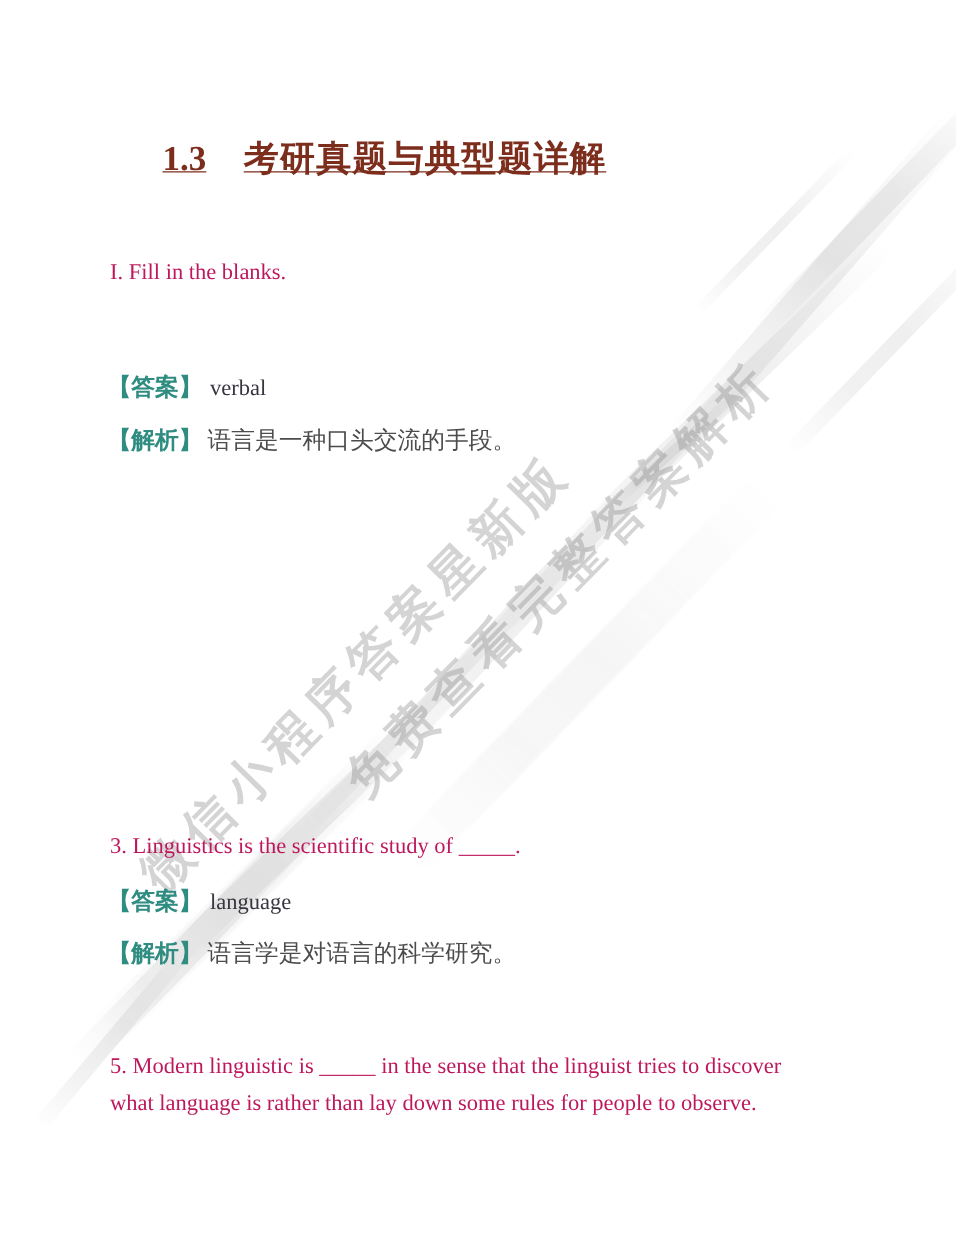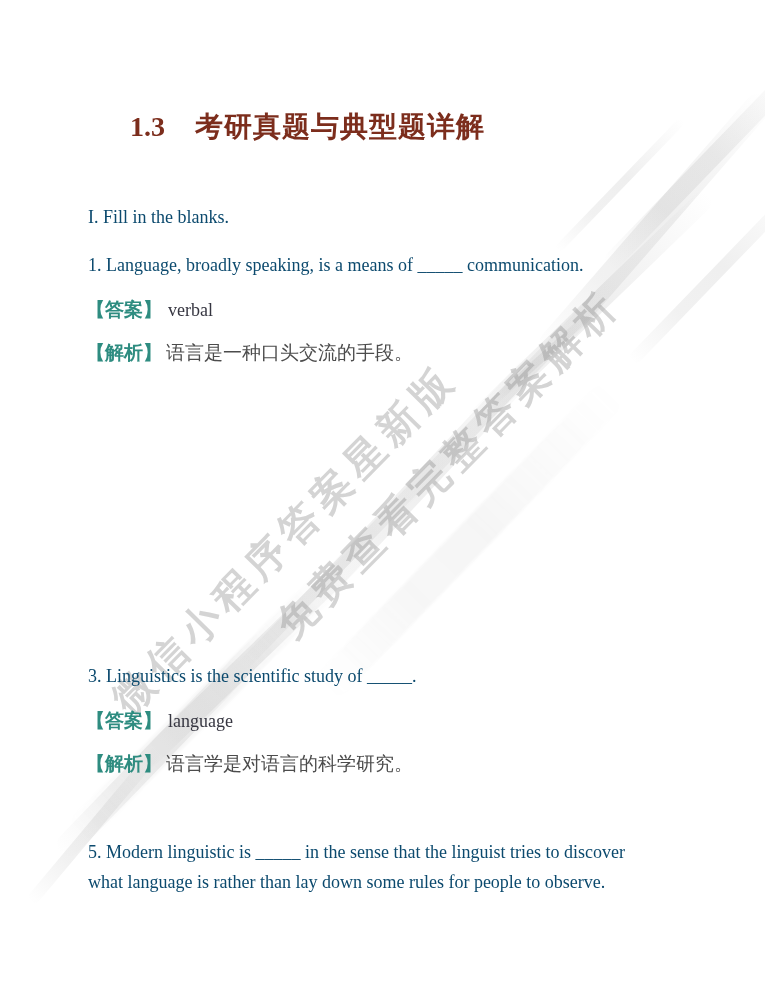--- a/index.html
+++ b/index.html
@@ -37,34 +37,34 @@
     font-family:"Liberation Sans","DejaVu Sans",sans-serif;
     font-weight:bold;font-size:40px;letter-spacing:7px;
     color:rgba(128,128,128,.34);white-space:nowrap;pointer-events:none;
   }
   .watermark .wm-line{line-height:64px;}
   .watermark .wm2{margin-left:168px;}
 
   
   .title{
     position:absolute;top:108px;left:0;width:615px;text-align:center;
-    color:#7c2d1c;white-space:nowrap;
+    color:#7c2d1c;white-space:nowrap;text-decoration:underline;
   }
   .title-num{
     font-family:"Liberation Serif","DejaVu Serif",serif;
     font-weight:bold;font-size:28px;margin-right:30px;
   }
   .title-text{
     font-family:"Liberation Sans","DejaVu Sans",sans-serif;
     font-weight:bold;font-size:28px;letter-spacing:1px;
   }
   .block{position:absolute;left:88px;width:660px;}
   .en{
     font-family:"Liberation Serif","DejaVu Serif",serif;
-    font-size:18px;color:#0c4a6e;line-height:30px;white-space:pre-line;
+    font-size:18px;color:#be185d;line-height:30px;white-space:pre-line;
   }
   .qa-row{position:absolute;left:86px;width:660px;line-height:26px;}
   .label{
     font-family:"Liberation Sans","DejaVu Sans",sans-serif;
     font-size:19px;color:#2e8c80;font-weight:600;
   }
   .val-en{
     font-family:"Liberation Serif","DejaVu Serif",serif;
     font-size:18px;color:#363641;margin-left:6px;
   }
@@ -97,21 +97,20 @@
     <div class="wm-line wm1">微信小程序答案星新版</div>
     <div class="wm-line wm2">免费查看完整答案解析</div>
   </div>
 
   <div class="title">
     <span class="title-num">1.3</span><span class="title-text">考研真题与典型题详解</span>
   </div>
 
   <div class="block en" style="top:202px;">I. Fill in the blanks.</div>
 
-  <div class="block en" style="top:250px;">1. Language, broadly speaking, is a means of _____ communication.</div>
   <div class="qa-row" style="top:340px;">
     <span class="label">【解析】</span><span class="val-zh">语言是一种口头交流的手段。</span>
   </div>
   <div class="qa-row" style="top:297px;">
     <span class="label">【答案】</span><span class="val-en">verbal</span>
   </div>
 
 
   <div class="block en" style="top:661px;">3. Linguistics is the scientific study of _____.</div>
   <div class="qa-row" style="top:708px;">

